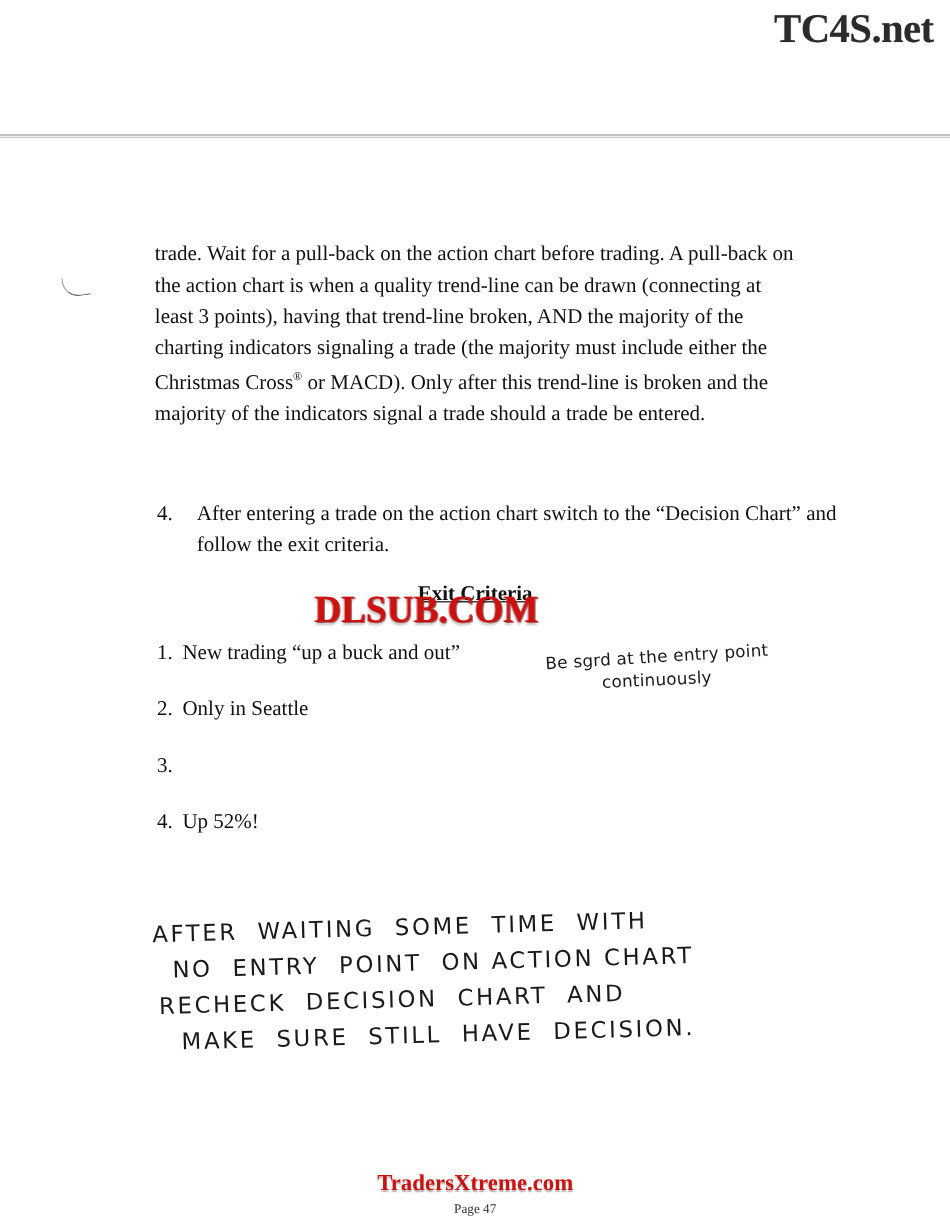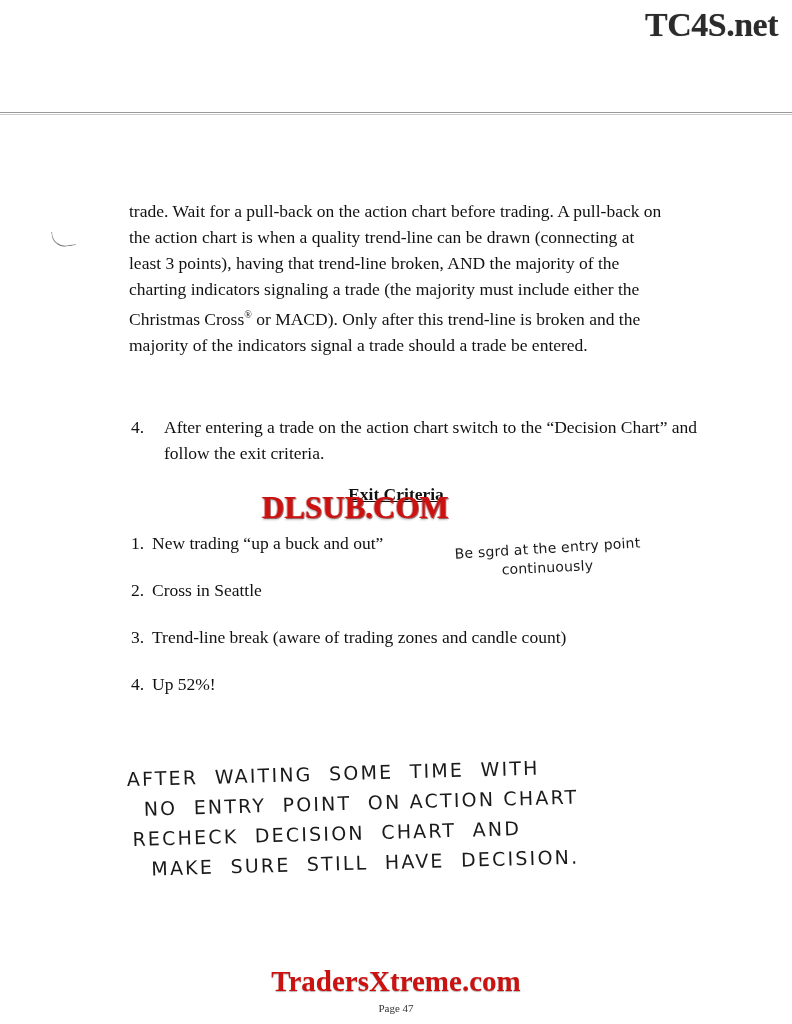--- a/index.html
+++ b/index.html
@@ -178,21 +178,21 @@
   .hand-block .hl3 { margin-left: 4px; }
   .hand-block .hl4 { margin-left: 22px; }
   
   .tx-wm {
     position: absolute;
     left: 0;
     bottom: 26px;
     width: 792px;
     text-align: center;
     font-family: "Liberation Serif", serif;
-    font-size: 29px;
+    font-size: 19px;
     font-weight: bold;
     color: #cc1111;
     text-shadow: 0 1px 1px rgba(0,0,0,0.3);
   }
   .page-num {
     position: absolute;
     left: 0;
     bottom: 10px;
     width: 792px;
     text-align: center;
@@ -226,25 +226,24 @@
 
   <div class="dlsub">DLSUB.COM</div>
 
   <div class="exit-list">
     <div class="row">
       <span class="num">1.</span>
       <span class="txt">New trading “up a buck and out”</span>
     </div>
     <div class="row">
       <span class="num">2.</span>
-      <span class="txt">Cross in Seattle</span>
+      <span class="txt">Only in Seattle</span>
     </div>
     <div class="row">
       <span class="num">3.</span>
-      <span class="txt">Trend-line break (aware of trading zones and candle count)</span>
     </div>
     <div class="row">
       <span class="num">4.</span>
       <span class="txt">Up 52%!</span>
     </div>
   </div>
 
   <div class="hand hand-inline">
     <span>Be sgrd at the entry point</span>
     <span class="l2">continuously</span>

